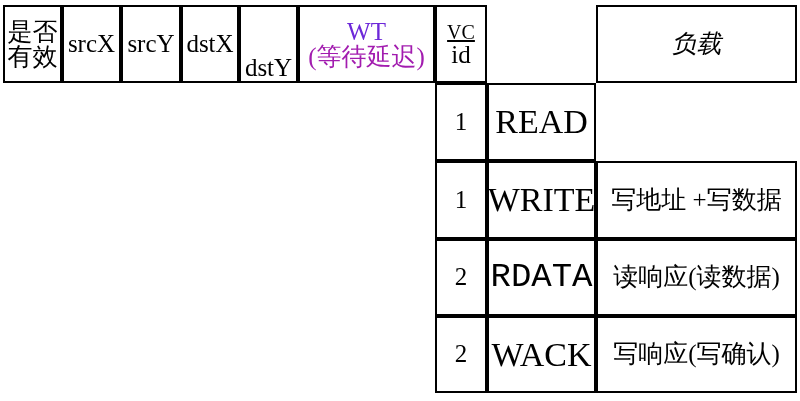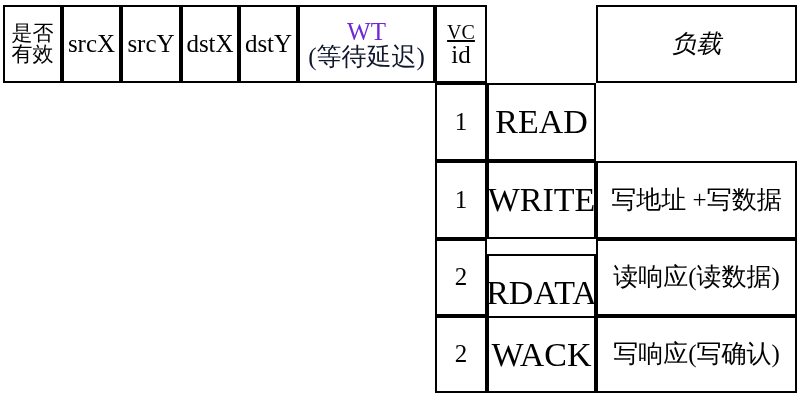--- a/index.html
+++ b/index.html
@@ -41,31 +41,31 @@
   .stack {
     display: flex;
     flex-direction: column;
     align-items: center;
     justify-content: center;
     line-height: 1.0;
   }
 
   
   .hdr-cjk {
-    font-size: 21px;
+    font-size: 25px;
     letter-spacing: 0px;
   }
   .hdr-lat {
     font-size: 25px;
   }
   .hdr-wt {
     font-size: 25px;
   }
   .wt-top { color: #6d28d9; font-size: 25px; }
-  .wt-bot { color: #0f172a; font-size: 25px; }
+  .wt-bot { color: #a21caf; font-size: 25px; }
 
   .vcid {
     font-size: 24px;
   }
   .vcid-top { font-size: 20px; text-decoration: underline; }
   .vcid-bot { font-size: 25px; }
 
   .hdr-type { font-size: 25px; }
   .hdr-pay  { font-size: 25px; font-style: italic; }
 
@@ -91,21 +91,21 @@
   </div>
 
   <div class="cell hdr-lat" style="left:121px; top:5px; width:60px; height:78px;">
     <span>srcY</span>
   </div>
 
   <div class="cell hdr-lat" style="left:181px; top:5px; width:58px; height:78px;">
     <span>dstX</span>
   </div>
 
-  <div class="cell hdr-lat" style="left:239px; top:5px; width:59px; height:78px;">
+  <div class="cell hdr-lat" style="left:239px; top:5px; width:59px; height:78px;align-items:flex-end;">
     <span>dstY</span>
   </div>
 
   <div class="cell hdr-wt" style="left:298px; top:5px; width:137px; height:78px;">
     <span class="stack">
       <span class="wt-top">WT</span>
       <span class="wt-bot">(等待延迟)</span>
     </span>
   </div>
 
@@ -134,21 +134,21 @@
   <div class="cell val-type" style="left:487px; top:161px; width:109px; height:78px;">
     <span>WRITE</span>
   </div>
   <div class="cell val-pay" style="left:596px; top:161px; width:201px; height:78px;">
     <span>写地址 +写数据</span>
   </div>
 
   <div class="cell val-vc" style="left:435px; top:239px; width:52px; height:77px;">
     <span>2</span>
   </div>
-  <div class="cell val-type" style="left:487px; top:254px; width:109px; height:77px;">
+  <div class="cell val-type" style="left:487px; top:239px; width:109px; height:77px;font-family:Liberation Mono, monospace;">
     <span>RDATA</span>
   </div>
   <div class="cell val-pay" style="left:596px; top:239px; width:201px; height:77px;">
     <span>读响应(读数据)</span>
   </div>
 
   <div class="cell val-vc" style="left:435px; top:316px; width:52px; height:77px;">
     <span>2</span>
   </div>
   <div class="cell val-pay" style="left:596px; top:316px; width:201px; height:77px;">

